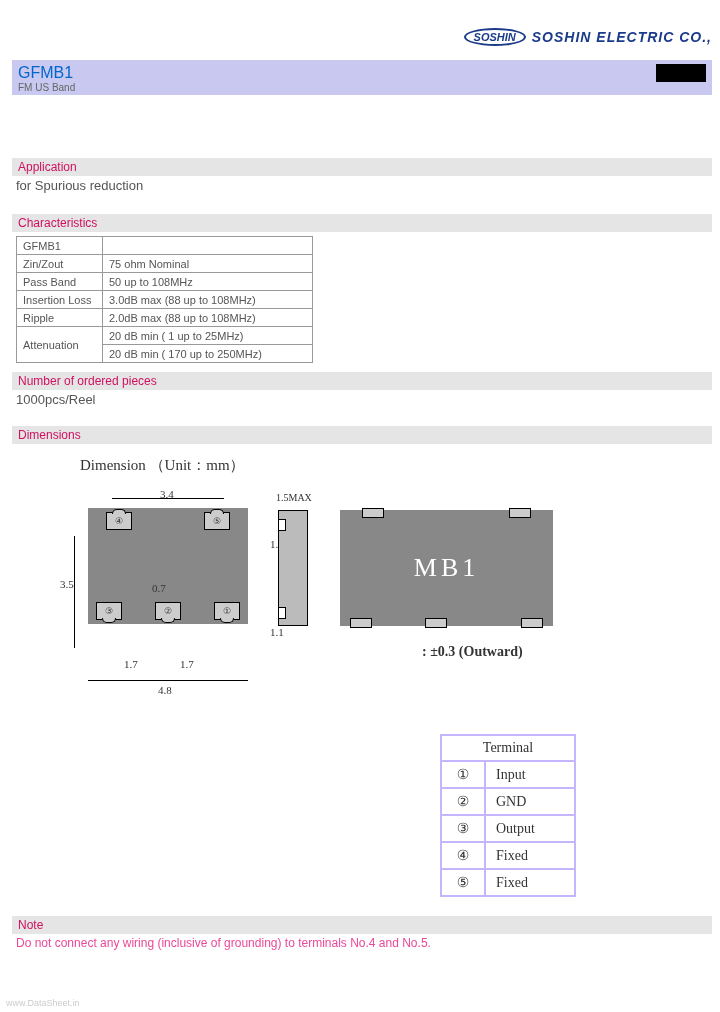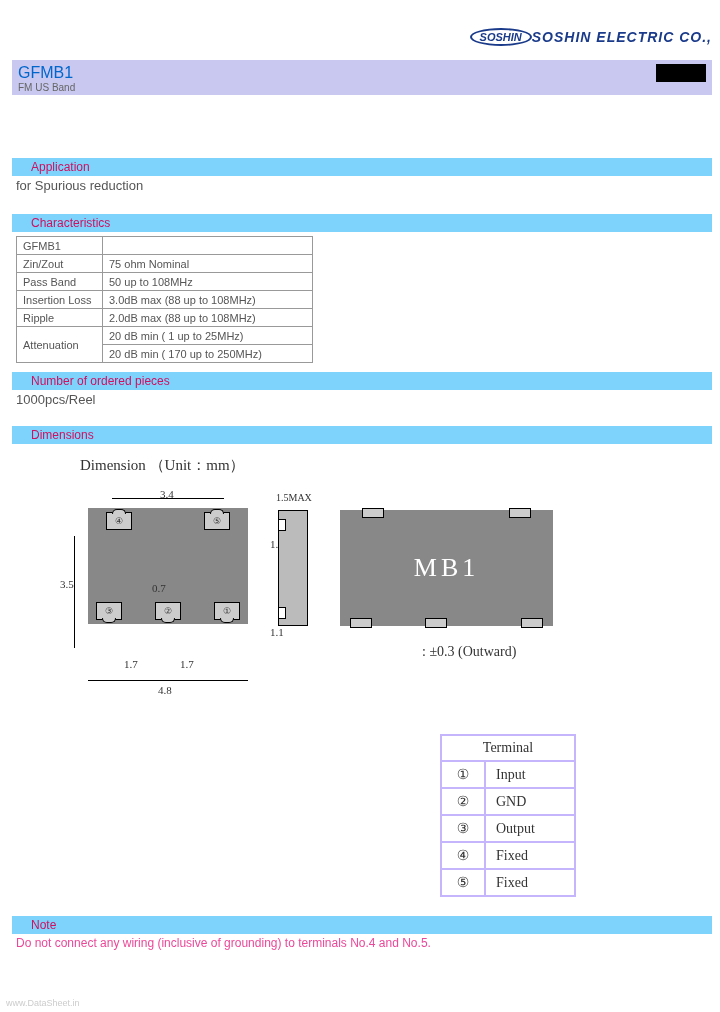--- a/index.html
+++ b/index.html
@@ -11,20 +11,21 @@
     position: relative;
     font-size: 12px;
     color: #333;
   }
   .header-logo {
     position: absolute;
     top: 28px;
     right: 8px;
     display: flex;
     align-items: center;
+    gap: 6px;
   }
   .logo-oval {
     border: 2px solid #1a3a8a;
     border-radius: 50%;
     padding: 1px 8px;
     color: #1a3a8a;
     font-weight: bold;
     font-size: 11px;
     font-style: italic;
   }
@@ -43,23 +44,23 @@
     background: #c8c8f0;
     padding: 4px 6px 2px;
     display: flex;
     justify-content: space-between;
     align-items: flex-start;
   }
   .title-bar .part-no { color: #0066cc; font-size: 16px; font-weight: normal; }
   .title-bar .desc { color: #666; font-size: 10px; }
   .black-box { width: 50px; height: 18px; background: #000; }
   .section-hdr {
-    background: #7dd3fc;
+    background: #e5e5e5;
     color: #d01060;
-    padding: 2px 19px;
+    padding: 2px 6px;
     font-size: 12px;
     position: absolute;
     left: 12px;
     right: 8px;
   }
   .sec-app { top: 158px; }
   .app-text { position: absolute; top: 178px; left: 16px; color: #555; font-size: 13px; }
   .sec-char { top: 214px; }
   .char-table {
     position: absolute;
@@ -214,21 +215,21 @@
   </div>
   <div class="labelv">
     <div class="lp lp4"></div>
     <div class="lp lp5"></div>
     <span class="mark">MB1</span>
     <div class="lp lp1"></div>
     <div class="lp lp2"></div>
     <div class="lp lp3"></div>
   </div>
   <div class="tol">
-    <div style="padding-left:72px;">: ±0.3 (Outward)</div>
+    <div style="padding-left:72px;font-weight:bold;">: ±0.3 (Outward)</div>
   </div>
 </div>
 
 <table class="term-table">
   <tbody>
       <tr>
         <th colspan="2">Terminal</th>
       </tr>
   <tr>
         <td>①</td>

